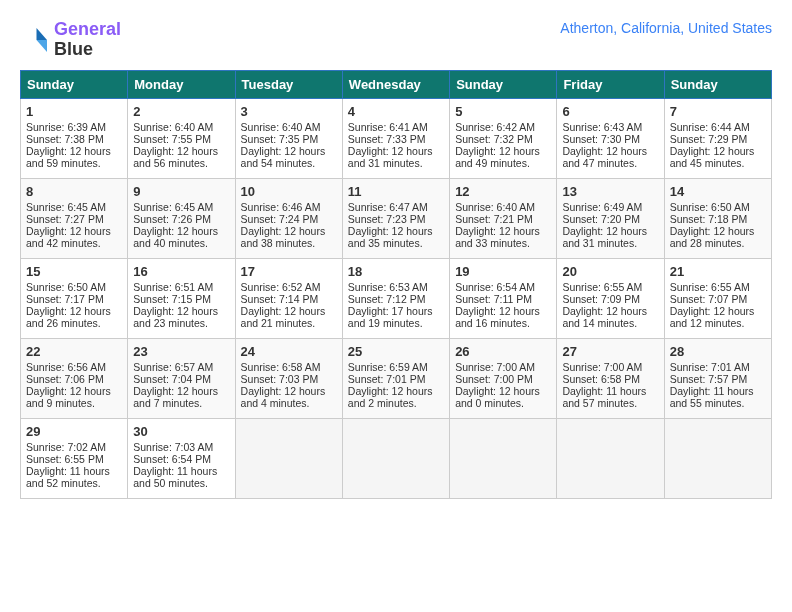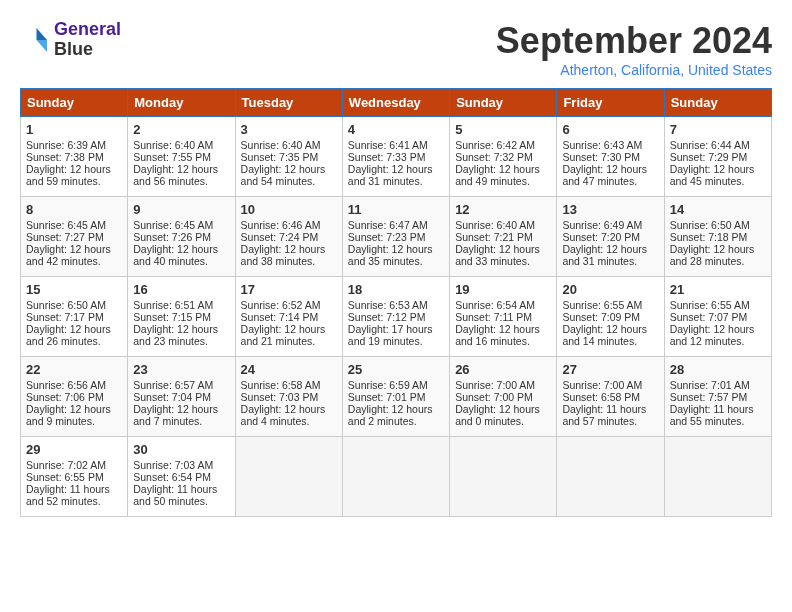--- a/index.html
+++ b/index.html
@@ -21,21 +21,21 @@
       align-items: center;
       gap: 4px;
     }
     .logo-text {
       font-size: 18px;
       font-weight: bold;
       color: #333;
       line-height: 1.1;
     }
     .logo-text span {
-      color: #4c1d95;
+      color: #8b5cf6;
     }
     .logo-icon {
       width: 30px;
       height: 30px;
     }
     .title-block {
       text-align: right;
     }
     .month-title {
       font-size: 36px;
@@ -45,21 +45,21 @@
     .location {
       font-size: 14px;
       color: #3b82f6;
     }
     table {
       width: 100%;
       border-collapse: collapse;
       table-layout: fixed;
     }
     th {
-      background-color: #c2410c;
+      background-color: #0f766e;
       color: #fff;
       text-align: left;
       padding: 6px 6px;
       font-size: 13px;
       font-weight: bold;
       border: 1px solid #2e74c0;
     }
     td {
       border: 1px solid #ccc;
       vertical-align: top;
@@ -89,21 +89,20 @@
     <svg class="logo-icon" viewBox="0 0 40 40">
       <polygon points="22,4 36,20 22,20" fill="#1a6db5"></polygon>
       <polygon points="22,20 36,20 36,36" fill="#4da6e8"></polygon>
     </svg>
     <div class="logo-text">
       <div><span>General</span></div>
       <div>Blue</div>
     </div>
   </div>
   <div class="title-block">
-    <div class="month-title">September 2024</div>
     <div class="location">Atherton, California, United States</div>
   </div>
 </div>
 
 <table>
   <thead>
     <tr>
     <th>Sunday</th>
         <th>Monday</th>
         <th>Tuesday</th>

